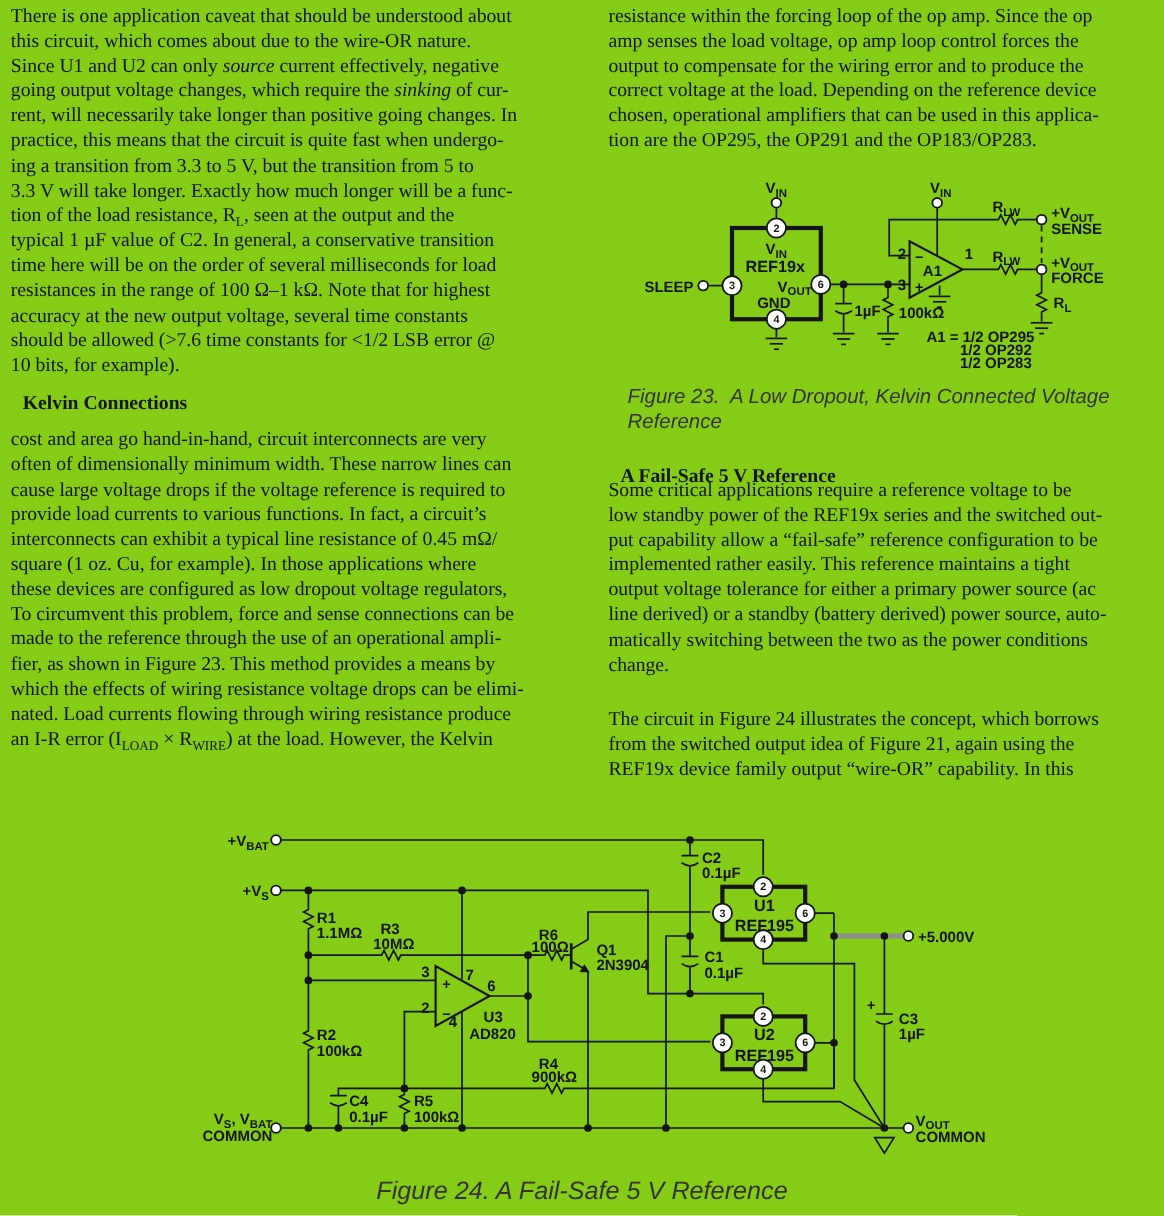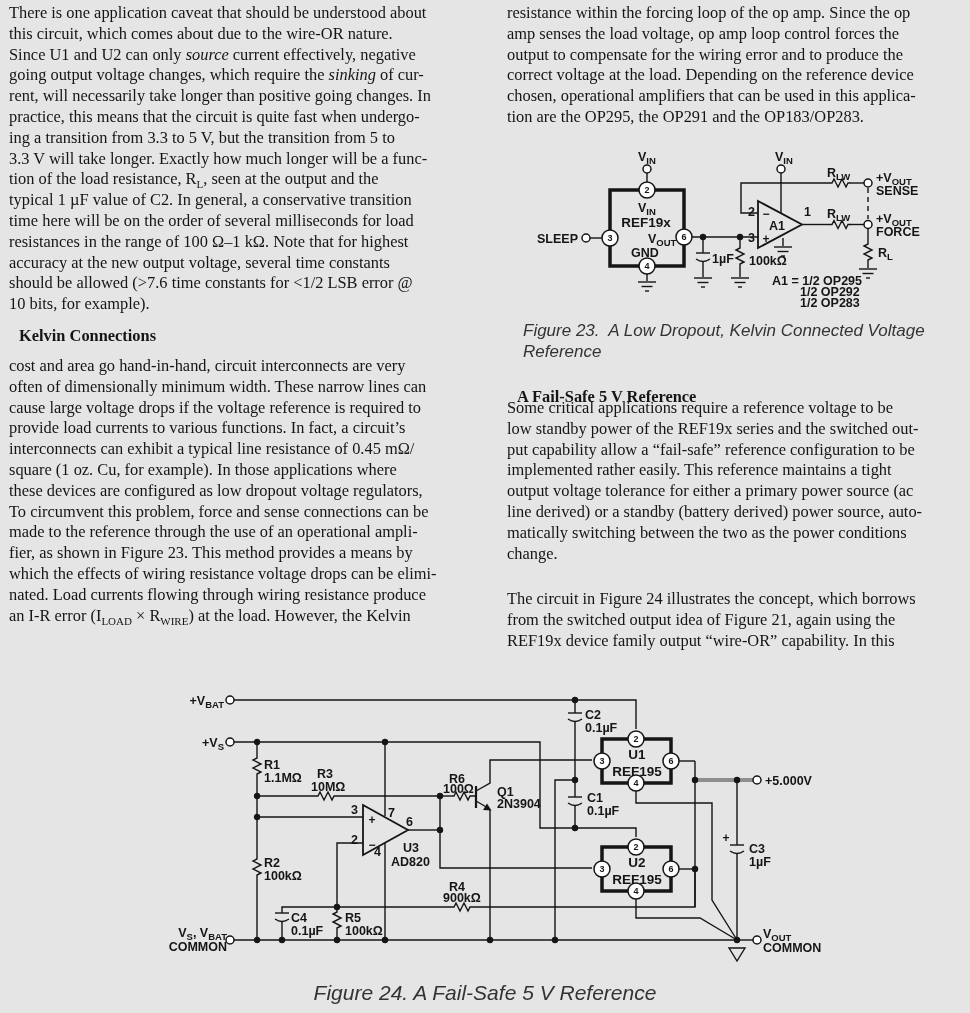--- a/index.html
+++ b/index.html
@@ -1,16 +1,16 @@
 <!DOCTYPE html>
 <html><head>
 <meta charset="utf-8">
 <style>
   html,body{margin:0;padding:0;background:#fff;}
-  .page{position:relative;width:970px;height:1013px;background:#e5e5e5;overflow:hidden;
+  .page{position:relative;width:970px;height:1013px;background:#84cc16;overflow:hidden;
         font-family:"Liberation Serif",serif;color:#151515;}
   .col{position:absolute;}
   .line{height:20.8px;line-height:20.8px;font-size:16.4px;white-space:nowrap;}
   .line i{font-style:italic;}
   .line sub{font-size:11px;}
   h3.head{margin:10px;font-size:16.4px;line-height:21px;font-weight:bold;font-family:"Liberation Serif",serif;}
   .gap-above{margin-top:4px;}
   .caption{position:absolute;font-family:"Liberation Sans",sans-serif;font-style:italic;
            font-size:15.5px;color:#333;}
   .caption .line{font-size:17px;line-height:21px;height:21px;}

